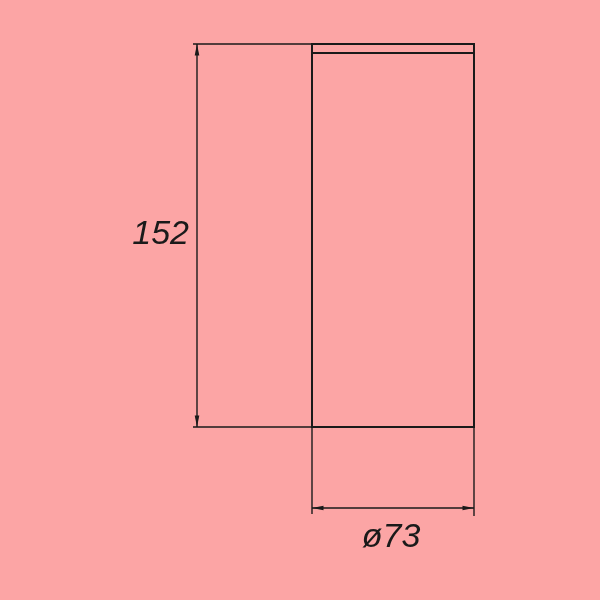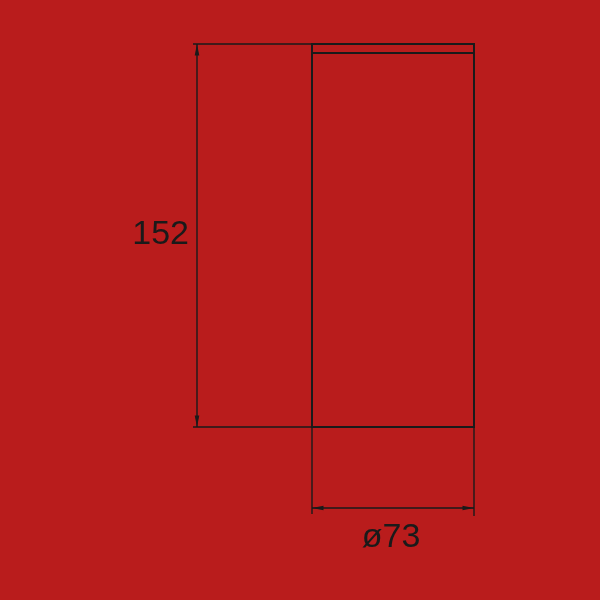--- a/index.html
+++ b/index.html
@@ -4,22 +4,23 @@
 <style>
   html, body {
     margin: 0;
     padding: 0;
     background: #ffffff;
   }
   .stage {
     position: relative;
     width: 600px;
     height: 600px;
-    background: #b91c1c;
+    background: #fca5a5;
     overflow: hidden;
+    font-style: italic;
   }
   .drawing-svg {
     display: block;
     width: 600px;
     height: 600px;
   }
   .object-line {
     fill: none;
     stroke-width: 2;
   }

